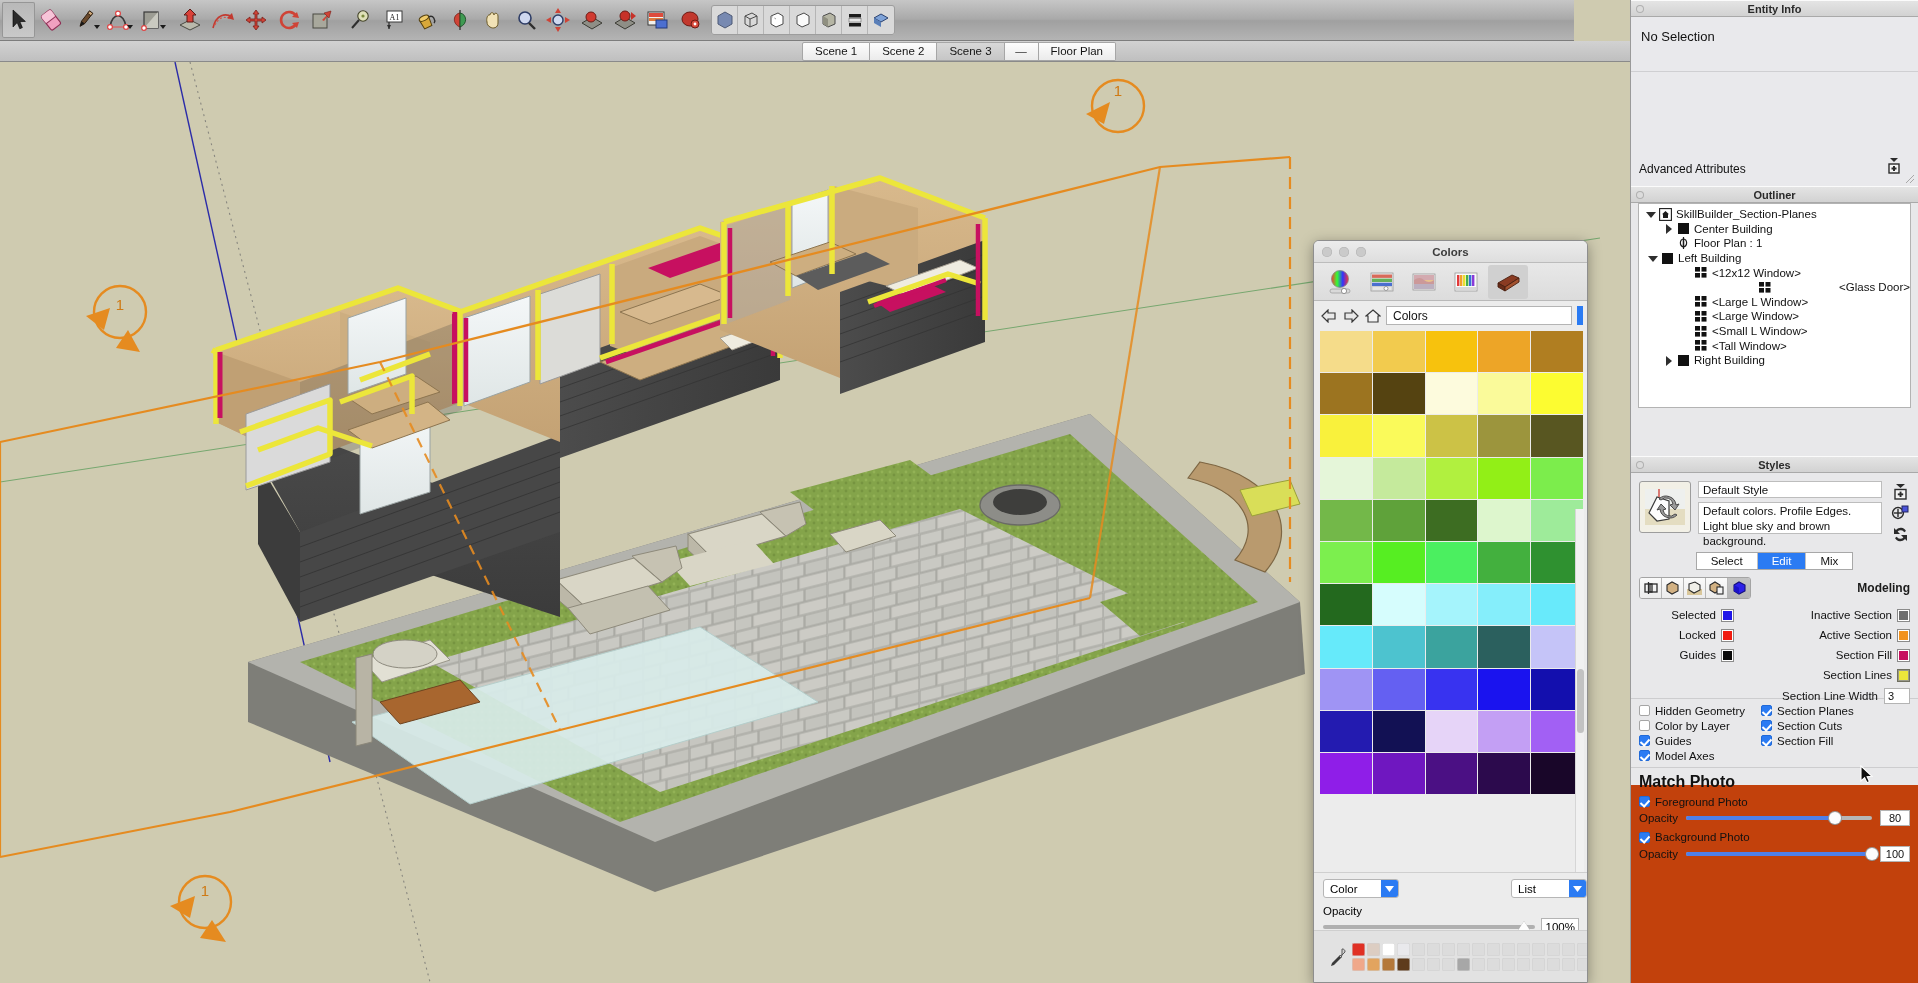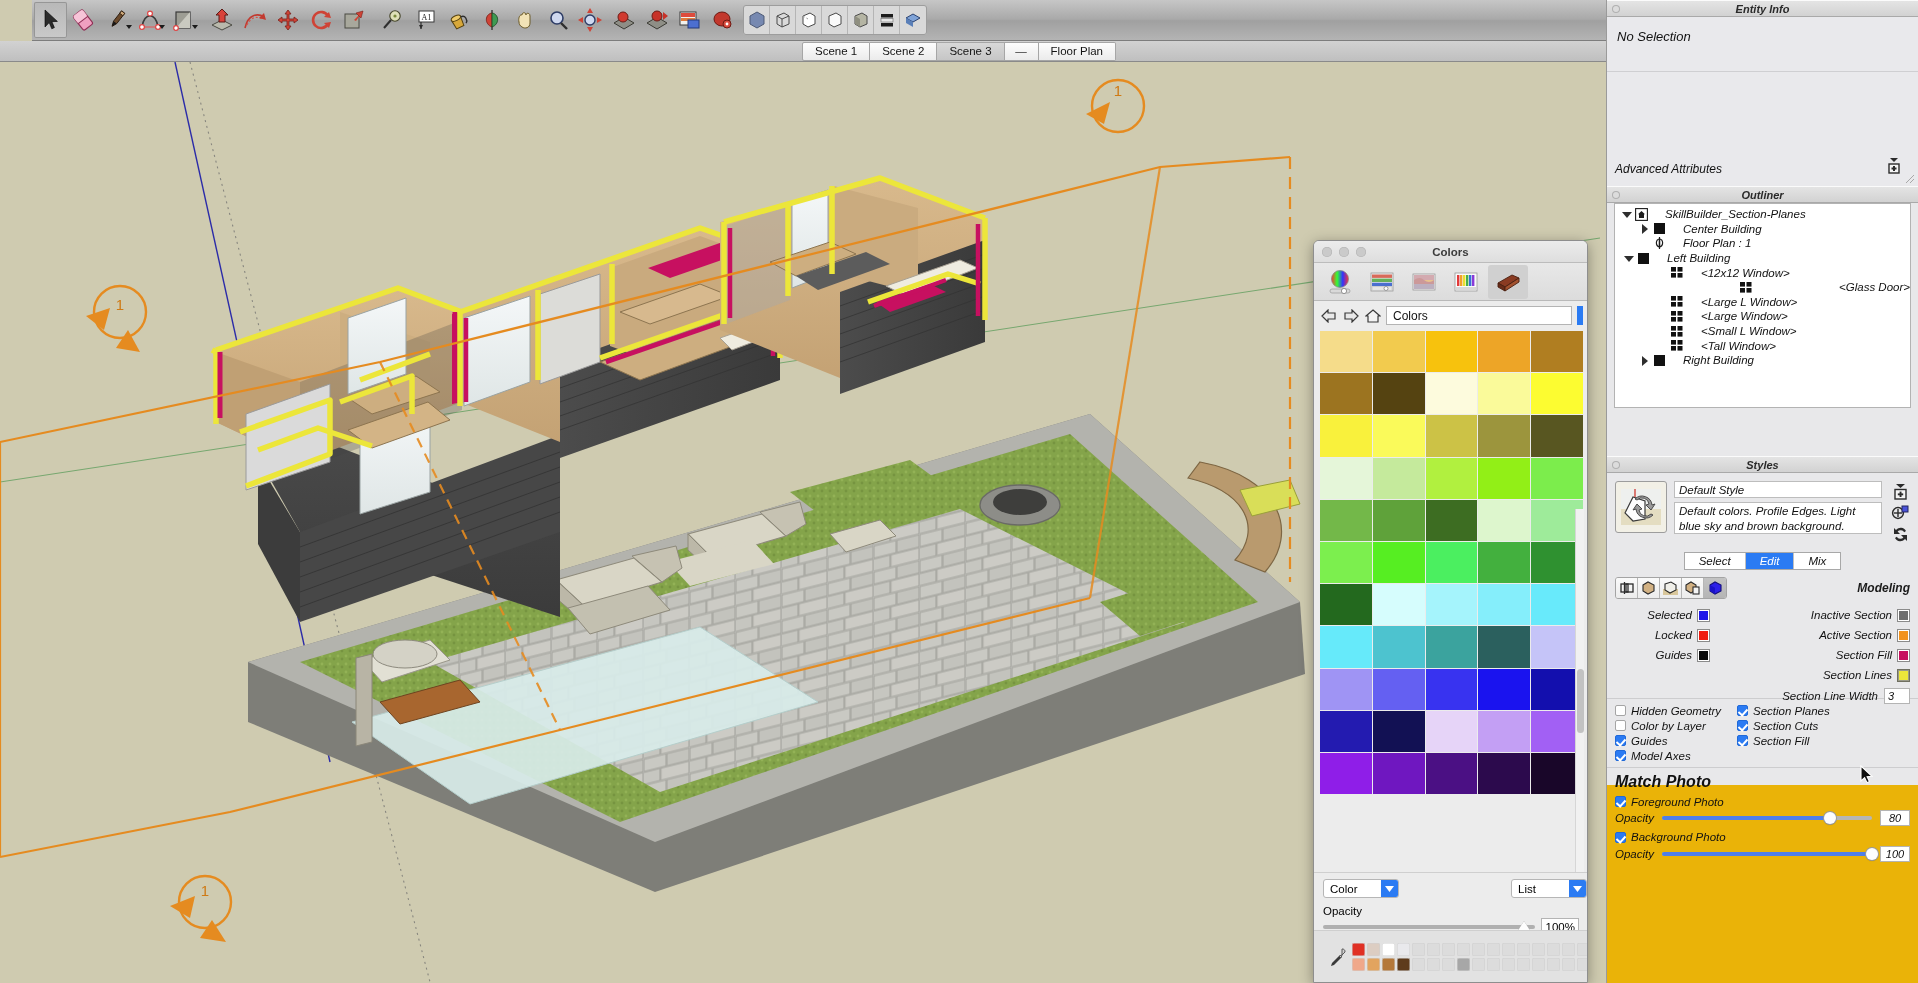--- a/index.html
+++ b/index.html
@@ -12,21 +12,21 @@
     background: #cfcbb0;
     -webkit-font-smoothing: antialiased;
   }
   #app { position: relative; width: 1918px; height: 983px; }
 
   
   .toolbar {
     position: absolute; left: 0; top: 0; width: 1574px; height: 41px;
     background: linear-gradient(#c6c6c6, #a9a9a9 48%, #a0a0a0 52%, #b4b4b4);
     border-bottom: 1px solid #7d7d7d;
-    display: flex; align-items: center; padding-left: 2px; margin-left: 32px;
+    display: flex; align-items: center; padding-left: 2px;
   }
   .tbgroup { display: flex; align-items: center; height: 38px; }
   .tbsep { width: 6px; }
   .tbtn {
     width: 33px; height: 36px;
     display: flex; align-items: center; justify-content: center;
     position: relative; cursor: default;
   }
   .tbtn.sel { background: linear-gradient(#b8b8b8,#c9c9c9); box-shadow: inset 0 0 0 1px #969696; border-radius: 2px;}
   .tbtn .caret {
@@ -62,24 +62,24 @@
   
   .viewport {
     position: absolute; left: 0; top: 62px; width: 1918px; height: 921px;
     background: #cfcbb0;
     overflow: hidden;
   }
   .viewport svg { position:absolute; left:0; top:0; }
 
   
   .tray {
-    position: absolute; right: 0; top: 0; width: 312px; height: 983px;
-    background: #eab308;
+    position: absolute; right: 0; top: 0; width: 288px; height: 983px;
+    background: #c2410c;
     border-left: 1px solid #9a9a9a;
-    font-size: 11.5px; color: #111; font-style: italic;
+    font-size: 11.5px; color: #111;
   }
   .panelhdr {
     height: 17px; background: linear-gradient(#e4e4e4,#d2d2d2);
     border-top: 1px solid #fbfbfb; border-bottom: 1px solid #a9a9a9;
     display: flex; align-items: center; justify-content: center;
     font-size: 11px; font-weight: 700; color: #2a2a2a; position: relative;
   }
   .panelhdr .dot {
     position: absolute; left: 5px; top: 4px; width: 8px; height: 8px;
     border-radius: 50%; background: #dcdcdc; box-shadow: inset 0 0 0 1px #b0b0b0;
@@ -111,21 +111,21 @@
   .flyout { width:20px;height:20px;display:flex;align-items:center;justify-content:center;}
   .treebox {
     margin: 0 7px; height: 205px; background:#fff; border:1px solid #b3b3b3;
     overflow: hidden; padding-top: 3px;
   }
   .trow { height: 14.6px; display:flex; align-items:center; font-size:11.5px; color:#111; white-space:nowrap;}
   .tri { width:11px; height:11px; position:relative; flex:none; margin-right:1px;}
   .tri.down::after { content:""; position:absolute; left:1px; top:3px; border-left:5px solid transparent; border-right:5px solid transparent; border-top:6px solid #2e2e2e;}
   .tri.right::after { content:""; position:absolute; left:3px; top:1px; border-top:5px solid transparent; border-bottom:5px solid transparent; border-left:6px solid #2e2e2e;}
   .ticon { width:16px; flex:none; display:flex; align-items:center; justify-content:center; }
-  .tlabel { margin-left: 16px; }
+  .tlabel { margin-left: 3px; }
 
   
   .styles { background:#e8e8ea; position:relative; height: 312px; }
   .stylehead { display:flex; padding: 8px 7px 0 8px; gap: 7px; }
   .thumb {
     width:52px; height:52px; background:#f2f0e6; border:1px solid #9d9d9d; border-radius:3px;
     display:flex; align-items:center;justify-content:center; flex:none;
   }
   .stylefields { flex:1; display:flex; flex-direction:column; gap:4px;}
   .sname { height:17px; background:#fff; border:1px solid #bdbdbd; font-size:11.5px; padding:1px 4px; color:#111; display:flex;align-items:center;}

